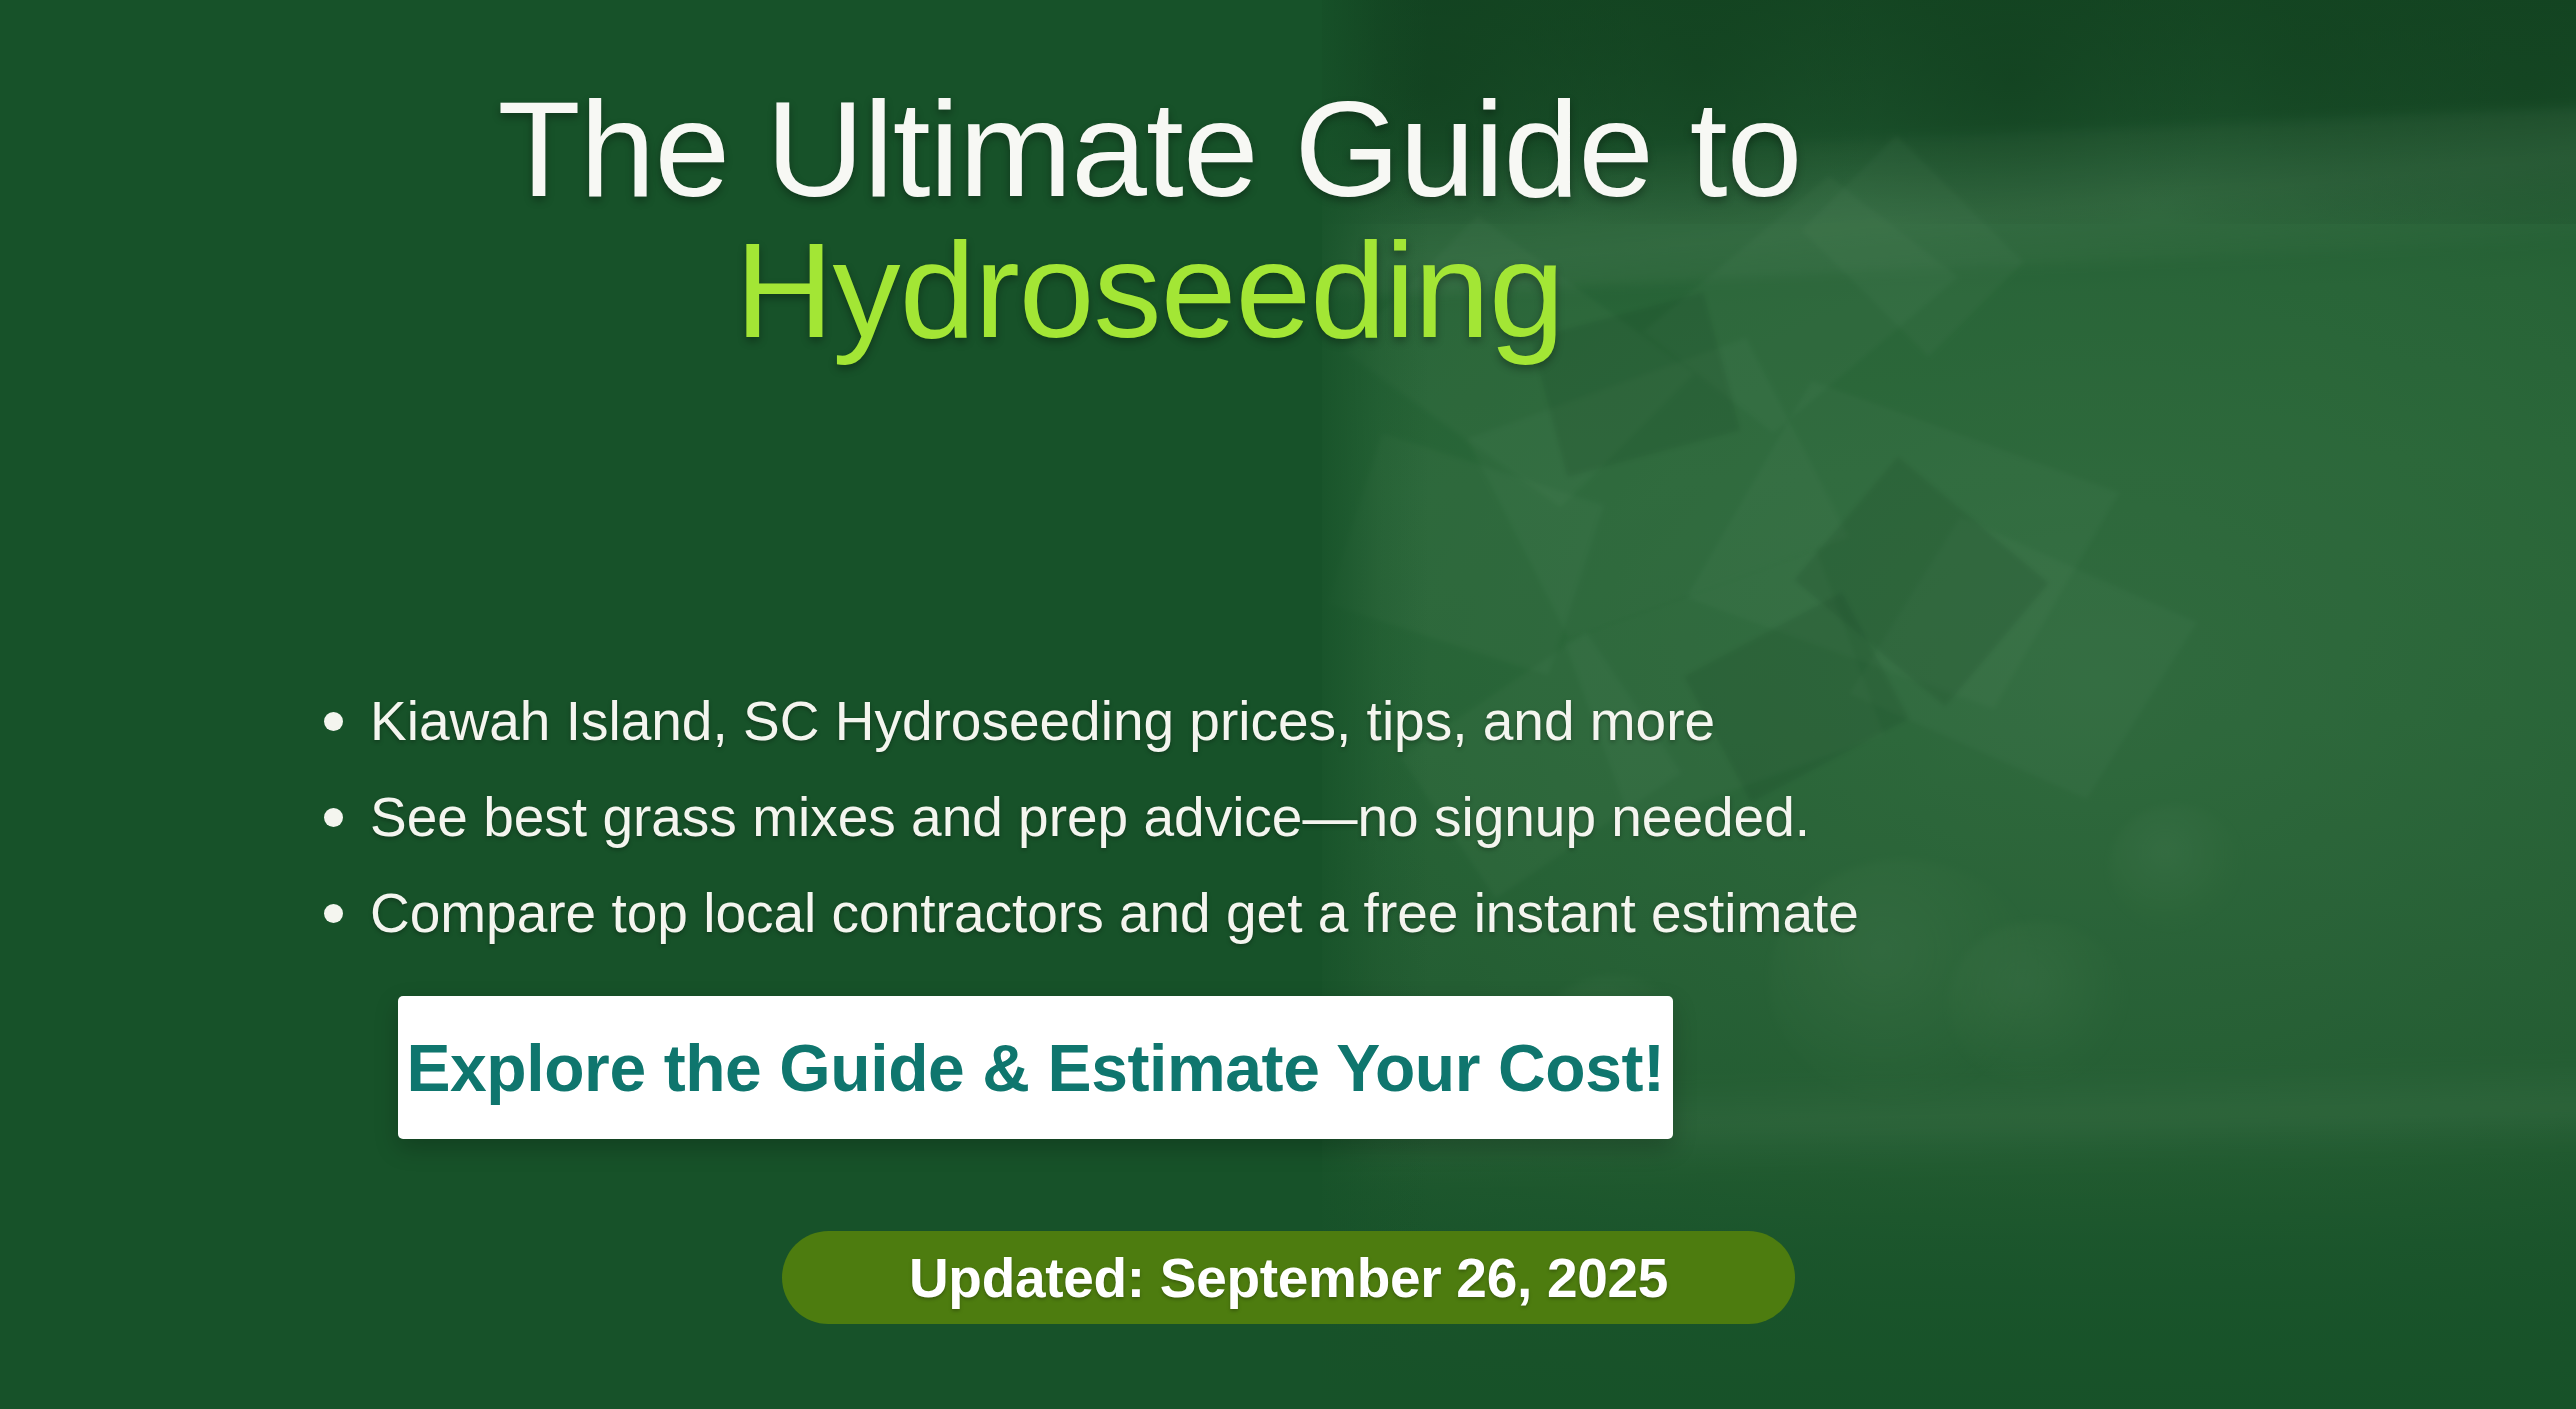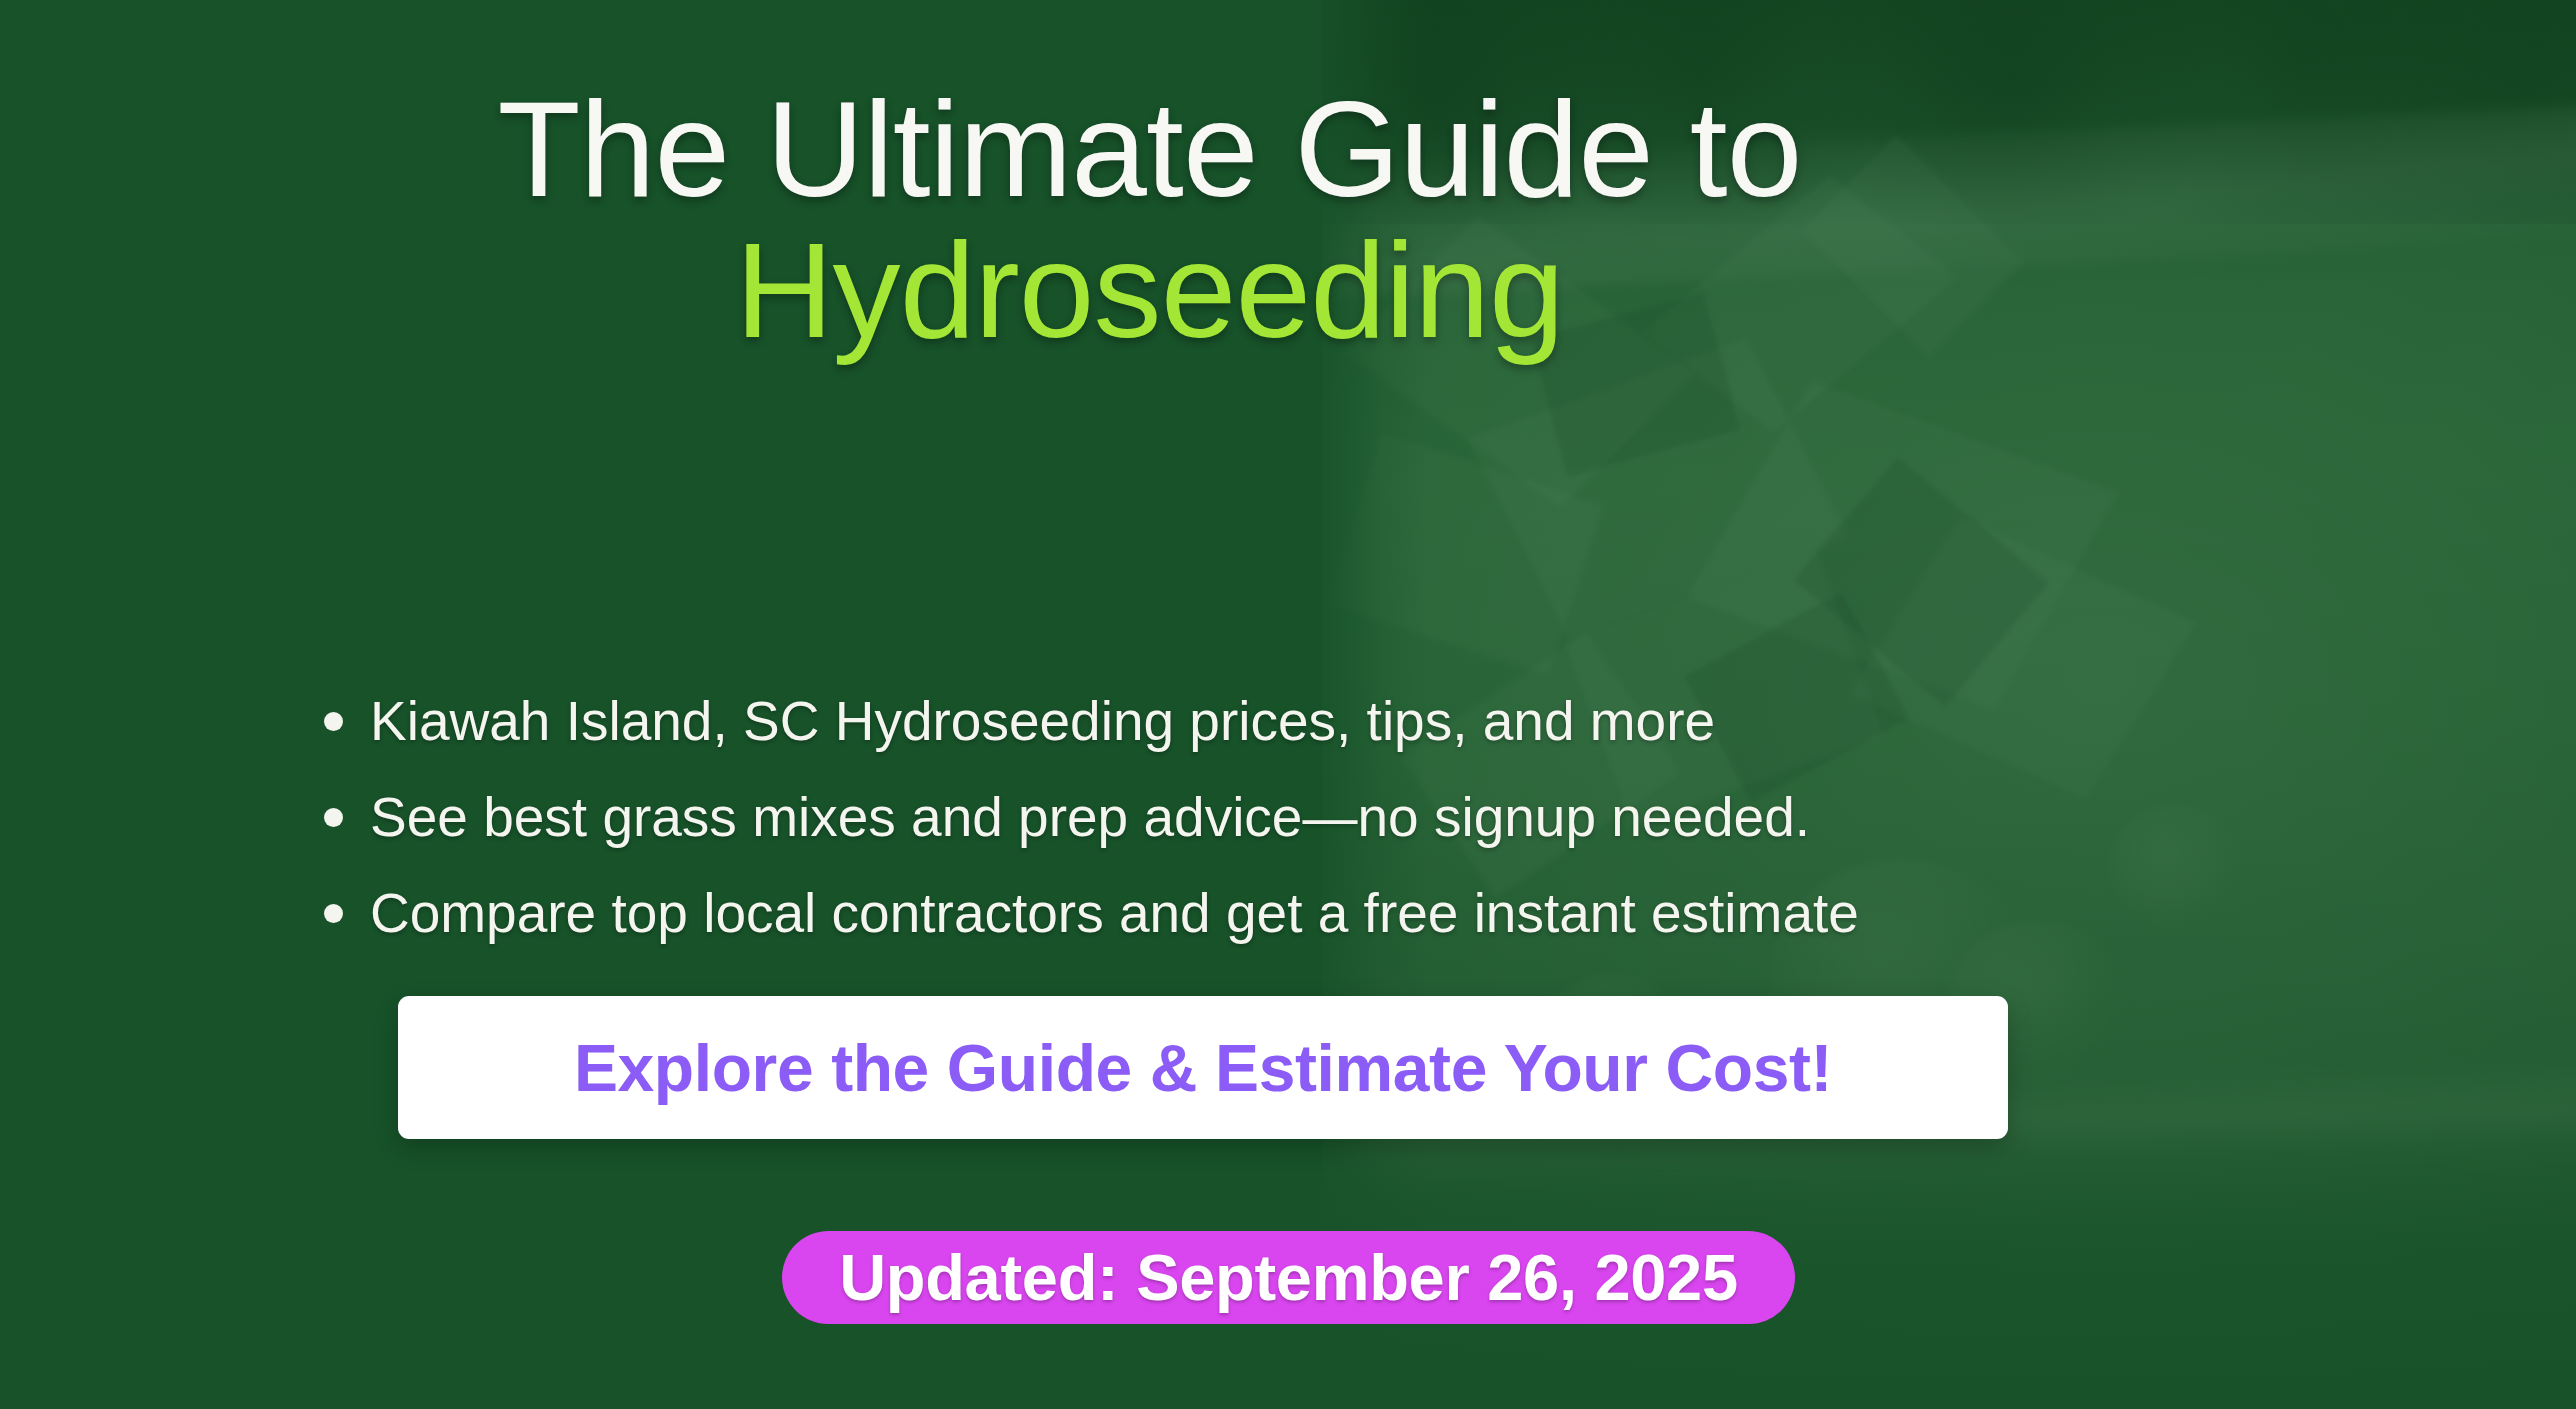--- a/index.html
+++ b/index.html
@@ -182,45 +182,45 @@
     width: 19px;
     height: 19px;
     border-radius: 50%;
     background: #f4f5ef;
   }
 
   .cta-button {
     position: absolute;
     left: 398px;
     top: 996px;
-    width: 1610px;
+    width: 1275px;
     height: 143px;
     background: #ffffff;
     border: none;
-    border-radius: 11px;
-    color: #8b5cf6;
+    border-radius: 5px;
+    color: #0f766e;
     font-family: "Liberation Sans", sans-serif;
     font-size: 66px;
     font-weight: bold;
     letter-spacing: -0.4px;
     box-shadow: 0 9px 23px rgba(0,0,0,0.22);
     cursor: pointer;
     padding: 0;
   }
 
   .updated-badge {
     position: absolute;
     left: 782px;
     top: 1231px;
     width: 1013px;
     height: 93px;
     border-radius: 47px;
-    background: #d946ef;
+    background: #4d7c0f;
     color: #ffffff;
-    font-size: 65px;
+    font-size: 55px;
     font-weight: bold;
     display: flex;
     align-items: center;
     justify-content: center;
     letter-spacing: -0.3px;
     text-shadow: 0 1.8px 3.6px rgba(0,0,0,0.25);
   }
 </style>
 </head>
 <body>

